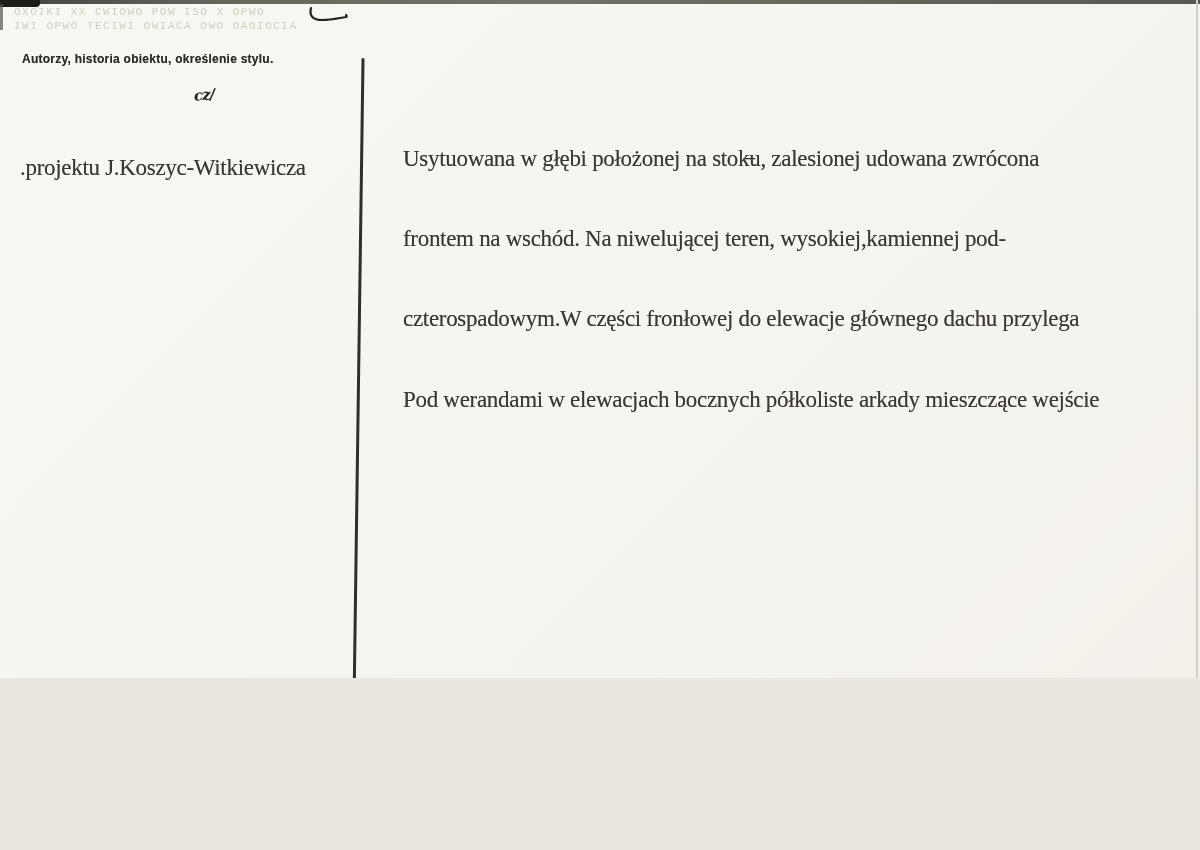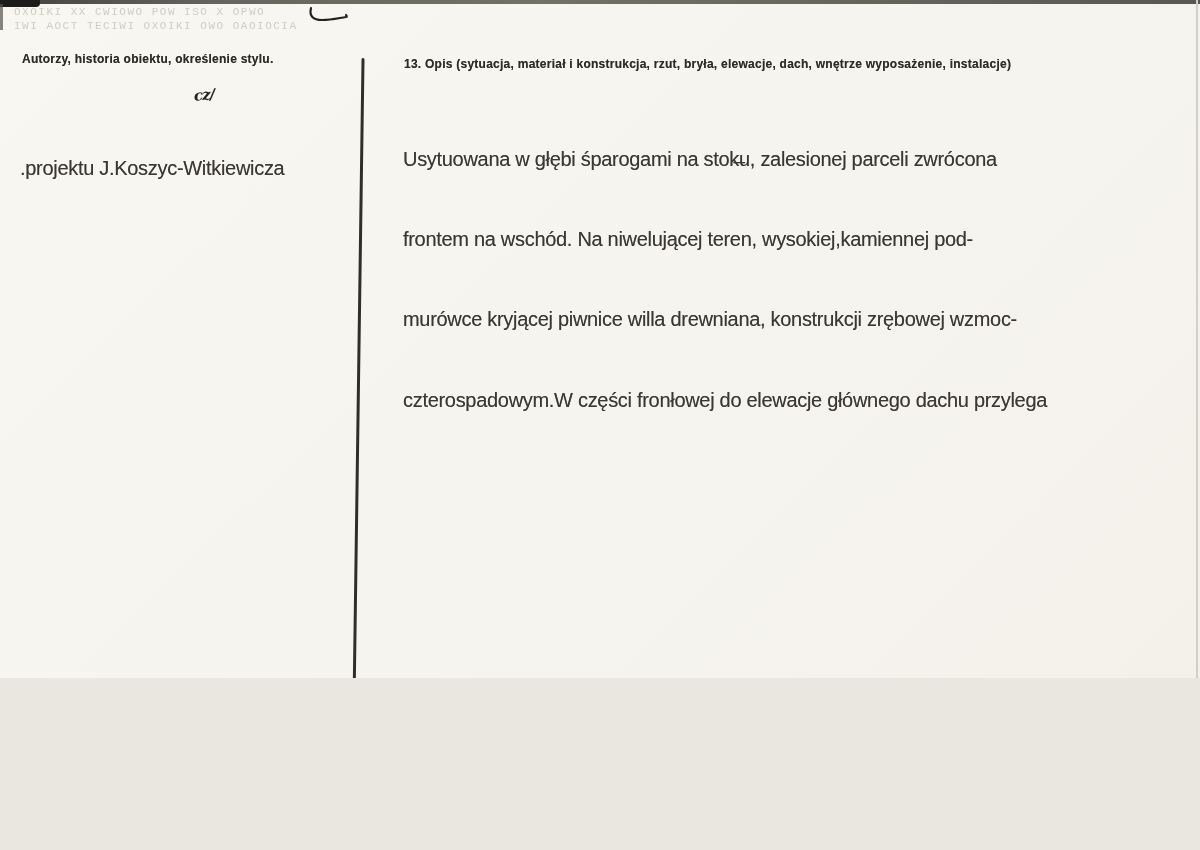--- a/index.html
+++ b/index.html
@@ -31,22 +31,22 @@
     color:#ccccbe;letter-spacing:1.5px;filter:blur(.7px);opacity:.95;white-space:nowrap;}
 
   
   .form-label{position:absolute;font-weight:bold;font-size:12px;color:#2d2c28;
     letter-spacing:.25px;white-space:nowrap;
     text-shadow:0 0 .5px rgba(45,44,40,.6);}
   .label-left{left:22px;top:52px;}
   .label-right{left:404px;top:57px;}
 
   
-  .typed{font-family:Liberation Sans, sans-serif;
-    font-size:20px;color:#3a3830;letter-spacing:-.3px;white-space:pre;
+  .typed{font-family:Liberation Serif, serif;
+    font-size:23px;color:#3a3830;letter-spacing:-.3px;white-space:pre;
     text-shadow:0 0 .5px rgba(58,56,48,.55);}
   .left-typed{position:absolute;left:20px;top:98px;line-height:28px;}
   .desc-block{position:absolute;left:403px;top:92px;line-height:26.8px;}
   .typed-line{height:26.8px;}
 
   
   .hand-insert{position:absolute;left:194px;top:86px;
     font-family:"DejaVu Serif",serif;font-style:italic;font-weight:bold;
     font-size:15px;color:#24231f;transform:rotate(-4deg);letter-spacing:-1px;}
   .hand-curve{position:absolute;left:308px;top:5px;}
@@ -61,43 +61,42 @@
   <div class="left-edge-mark"></div>
   <div class="bottom-edge"></div>
   <div class="bottom-smudge"></div>
   <div class="right-edge-line"></div>
   <div class="faint-hline"></div>
   <div class="tick-1"></div>
   <div class="tick-2"></div>
 
   <div class="ghost">
     <div>OXOIKI XX CWIOWO POW ISO X OPWO</div>
-    <div>IWI AOCT TECIWI OXOIKI OWO OAOIOCIA</div>
+    <div>IWI OPWO TECIWI OWIACA OWO OAOIOCIA</div>
   </div>
 
   <svg class="hand-curve" width="42" height="22" viewBox="0 0 42 22">
     <path d="M3,3 C1,11 5,15 14,15 C24,15 31,13 38,12 C39,12 39,11 38,10" fill="none" stroke="#23221e" stroke-width="2.2" stroke-linecap="round"></path>
   </svg>
 
   <div class="divider"></div>
 
   <div class="form-label label-left">Autorzy, historia obiektu, określenie stylu.</div>
-  <div class="form-label label-right">13. Opis (sytuacja, materiał i konstrukcja, rzut, bryła, elewacje, dach, wnętrze wyposażenie, instalacje)</div>
 
   <div class="left-typed typed">
     <div class="typed-line" style="height:28px">.projektu J.Koszyc-Witkiewicza</div>
   </div>
 
   <div class="hand-insert">cz/</div>
 
   <div class="desc-block typed">
-    <div class="typed-line">Usytuowana w głębi śparogami na stok̶u, zalesionej parceli zwrócona</div>
+    <div class="typed-line">Usytuowana w głębi położonej na stok̶u, zalesionej udowana zwrócona</div>
     <div class="typed-line">frontem na wschód. Na niwelującej teren, wysokiej,kamiennej pod-</div>
-    <div class="typed-line">murówce kryjącej piwnice willa drewniana, konstrukcji zrębowej wzmoc-</div>
     <div class="typed-line">czterospadowym.W części fronłowej do elewacje głównego dachu przylega</div>
+    <div class="typed-line">Pod werandami w elewacjach bocznych półkoliste arkady mieszczące wejście</div>
     
     
     
     
     
     
     
     
     
     

